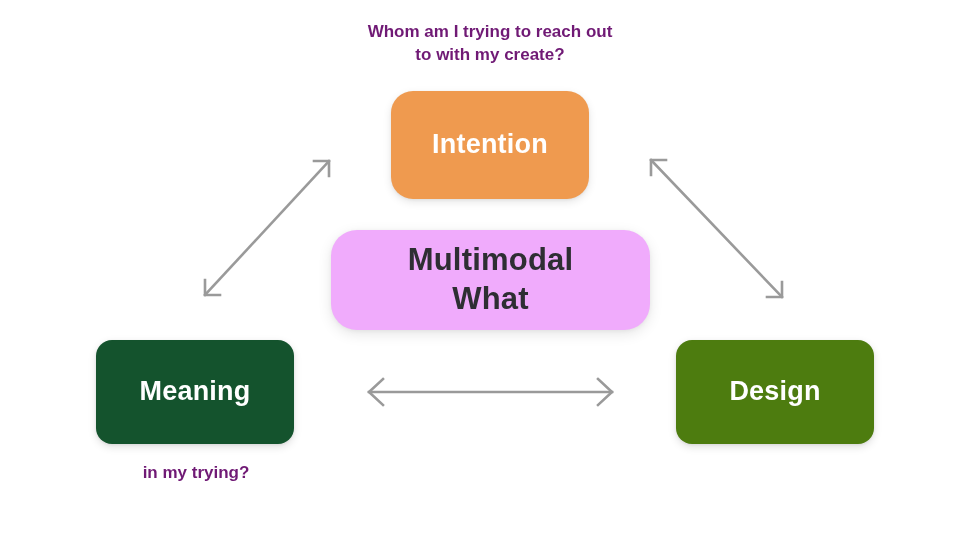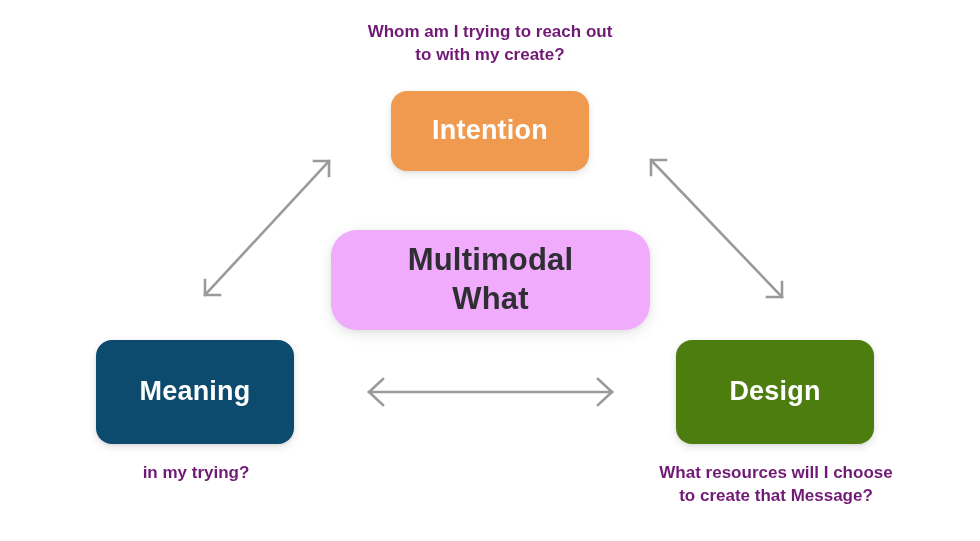--- a/index.html
+++ b/index.html
@@ -42,35 +42,36 @@
     font-weight: bold;
     letter-spacing: 0.2px;
     line-height: 1.15;
     text-align: center;
   }
 
   #node-intention {
     left: 391px;
     top: 91px;
     width: 198px;
-    height: 80px;
+    height: 108px;
     background: #ef9a4f;
     box-shadow: 0 3px 9px rgba(0,0,0,0.10), 0 1px 3px rgba(0,0,0,0.06);
+    border-radius: 22px;
   }
   #node-intention .node-label {
     color: #ffffff;
     font-size: 27px;
   }
 
   #node-meaning {
     left: 96px;
     top: 340px;
     width: 198px;
     height: 104px;
-    background: #0c4a6e;
+    background: #14532d;
     box-shadow: 0 3px 9px rgba(0,0,0,0.12), 0 1px 3px rgba(0,0,0,0.07);
   }
   #node-meaning .node-label {
     color: #ffffff;
     font-size: 27px;
   }
 
   #node-design {
     left: 676px;
     top: 340px;
@@ -182,18 +183,14 @@
   </div>
 
   <div class="node" id="node-design">
     <div class="node-label">Design</div>
   </div>
 
   <div class="caption" id="caption-meaning">
     <div>in my trying?</div>
   </div>
 
-  <div class="caption" id="caption-design">
-    <div>What resources will I choose</div>
-    <div>to create that Message?</div>
-  </div>
 
 </div>
 
 </body></html>

